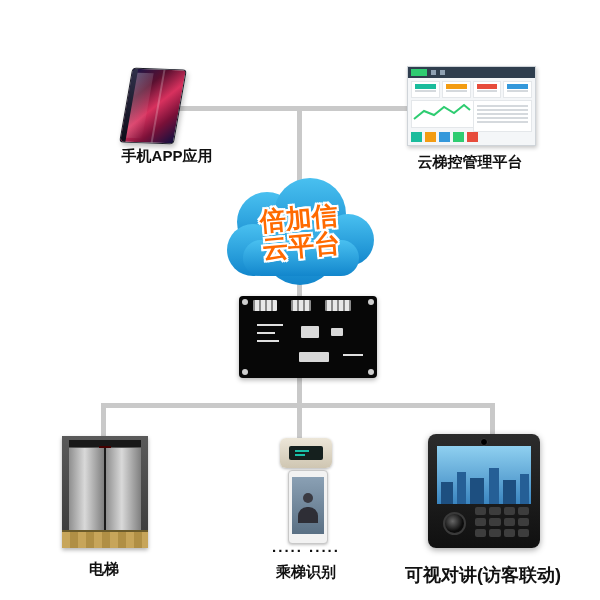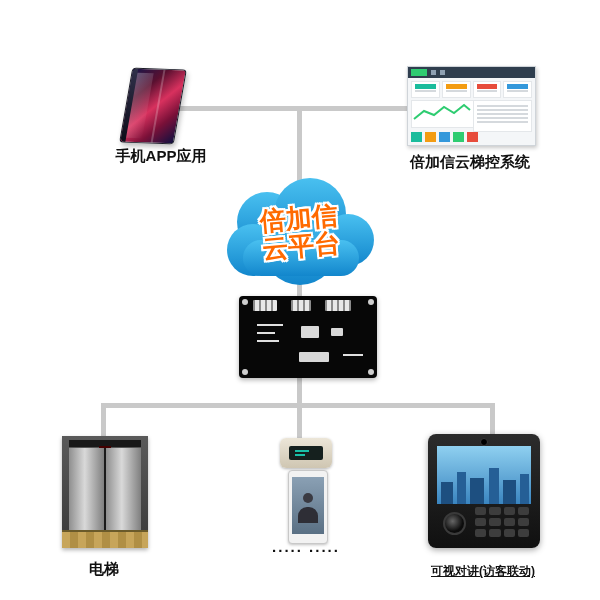--- a/index.html
+++ b/index.html
@@ -5,21 +5,21 @@
   html,body { margin:0; padding:0; background:#fff; font-family:"Liberation Sans",sans-serif; }
   .canvas { position:relative; width:600px; height:600px; background:#ffffff; overflow:hidden; }
 
   .title { position:absolute; top:16px; left:0; width:100%; text-align:center;
            font-size:27px; font-weight:bold; color:#1a5fd4; letter-spacing:3px; z-index:3; }
 
   .line { position:absolute; background:#c9c9c9; z-index:1; }
 
   .label { position:absolute; font-size:15px; font-weight:bold; color:#111;
            text-align:center; z-index:3; }
-  .label.small { font-size:12px;text-decoration:underline; }
+  .label.small { font-size:18px; }
 
   
   .phone-wrap { position:absolute; left:112px; top:64px; width:84px; height:84px; z-index:2; }
   .phone-body { position:absolute; left:14px; top:4px; width:52px; height:74px;
                 transform:rotate(10deg) skewY(-8deg); border-radius:4px; border:1px solid #1a1a26;
                 background:linear-gradient(135deg,#16164a 0%,#5a1030 28%,#d8315e 52%,#7a1038 74%,#101040 100%);
                 box-shadow:2px 3px 5px rgba(0,0,0,.25); }
   .phone-spine { position:absolute; left:0; top:0; width:5px; height:100%;
                  background:linear-gradient(#30304a,#0c0c18); border-radius:4px 0 0 4px; }
   .phone-fold { position:absolute; left:58%; top:0; width:2px; height:100%;
@@ -138,21 +138,21 @@
   <div class="line" style="left:297px;top:403px;width:5px;height:38px"></div>
   <div class="line" style="left:490px;top:403px;width:5px;height:34px"></div>
 
   <div class="phone-wrap">
     <div class="phone-body">
       <div class="phone-spine"></div>
       <div class="phone-fold"></div>
       <div class="phone-shine"></div>
     </div>
   </div>
-  <div class="label" style="left:101px;top:147px;width:120px">手机APP应用</div>
+  <div class="label" style="left:107px;top:147px;width:120px">手机APP应用</div>
 
   <div class="dash">
     <div class="dash-header">
       <span class="dash-logo"></span>
       <span class="dash-navdot"></span>
       <span class="dash-navdot"></span>
     </div>
     <div class="dash-stats">
       <span class="stat">
           <i class="num teal"></i>
@@ -184,21 +184,21 @@
         <i></i>
     </div>
     <div class="dash-tiles">
       <span class="tile teal"></span>
       <span class="tile orange"></span>
       <span class="tile blue"></span>
       <span class="tile green"></span>
       <span class="tile red"></span>
     </div>
   </div>
-  <div class="label" style="left:405px;top:153px;width:130px">倍加信云梯控系统</div>
+  <div class="label" style="left:405px;top:153px;width:130px">云梯控管理平台</div>
 
   <svg class="cloud-svg" viewBox="0 0 170 120">
     <defs>
       <linearGradient id="cg" x1="0" y1="0" x2="0" y2="1">
         <stop offset="0" stop-color="#49c0f0"></stop>
         <stop offset="1" stop-color="#1286cc"></stop>
       </linearGradient>
     </defs>
     <g fill="url(#cg)">
       <circle cx="52" cy="50" r="30"></circle>
@@ -249,20 +249,21 @@
       <span class="reader-mark m2"></span>
     </div>
   </div>
   <div class="tablet">
     <div class="tablet-screen">
       <span class="person-head"></span>
       <span class="person-body"></span>
     </div>
   </div>
   <div class="dots">..... .....</div>
+  <div class="label" style="left:256px;top:563px;width:100px">乘梯识别</div>
 
   <div class="icom">
     <span class="icom-topcam"></span>
     <div class="icom-screen">
       <span class="bldg b1"></span>
       <span class="bldg b2"></span>
       <span class="bldg b3"></span>
       <span class="bldg b4"></span>
       <span class="bldg b5"></span>
       <span class="bldg b6"></span>

